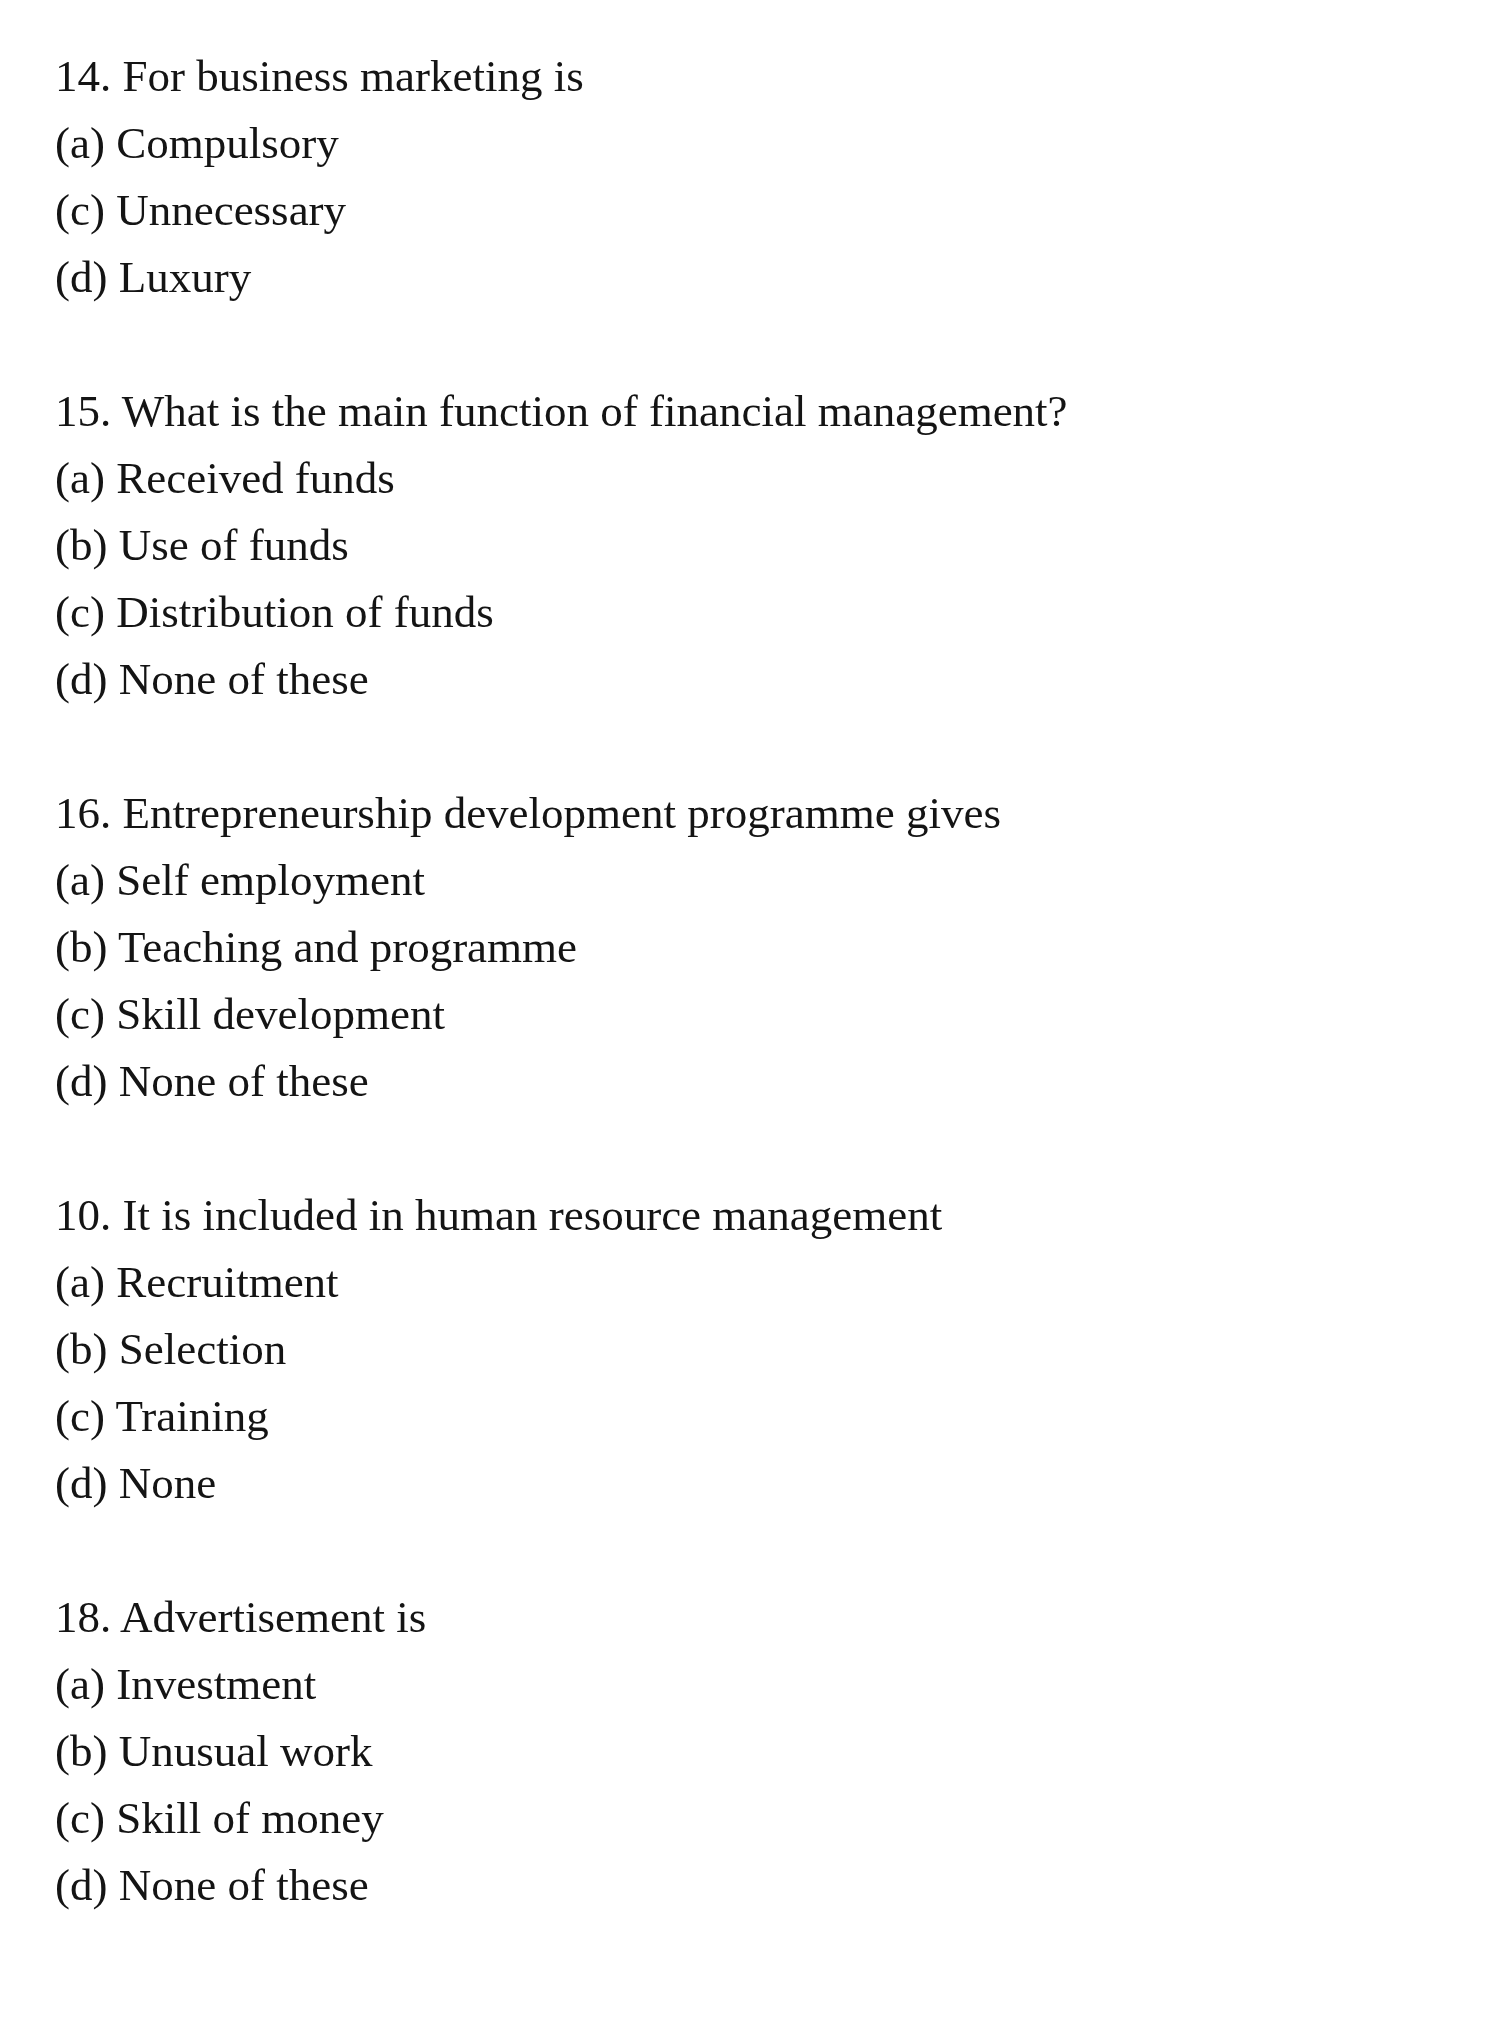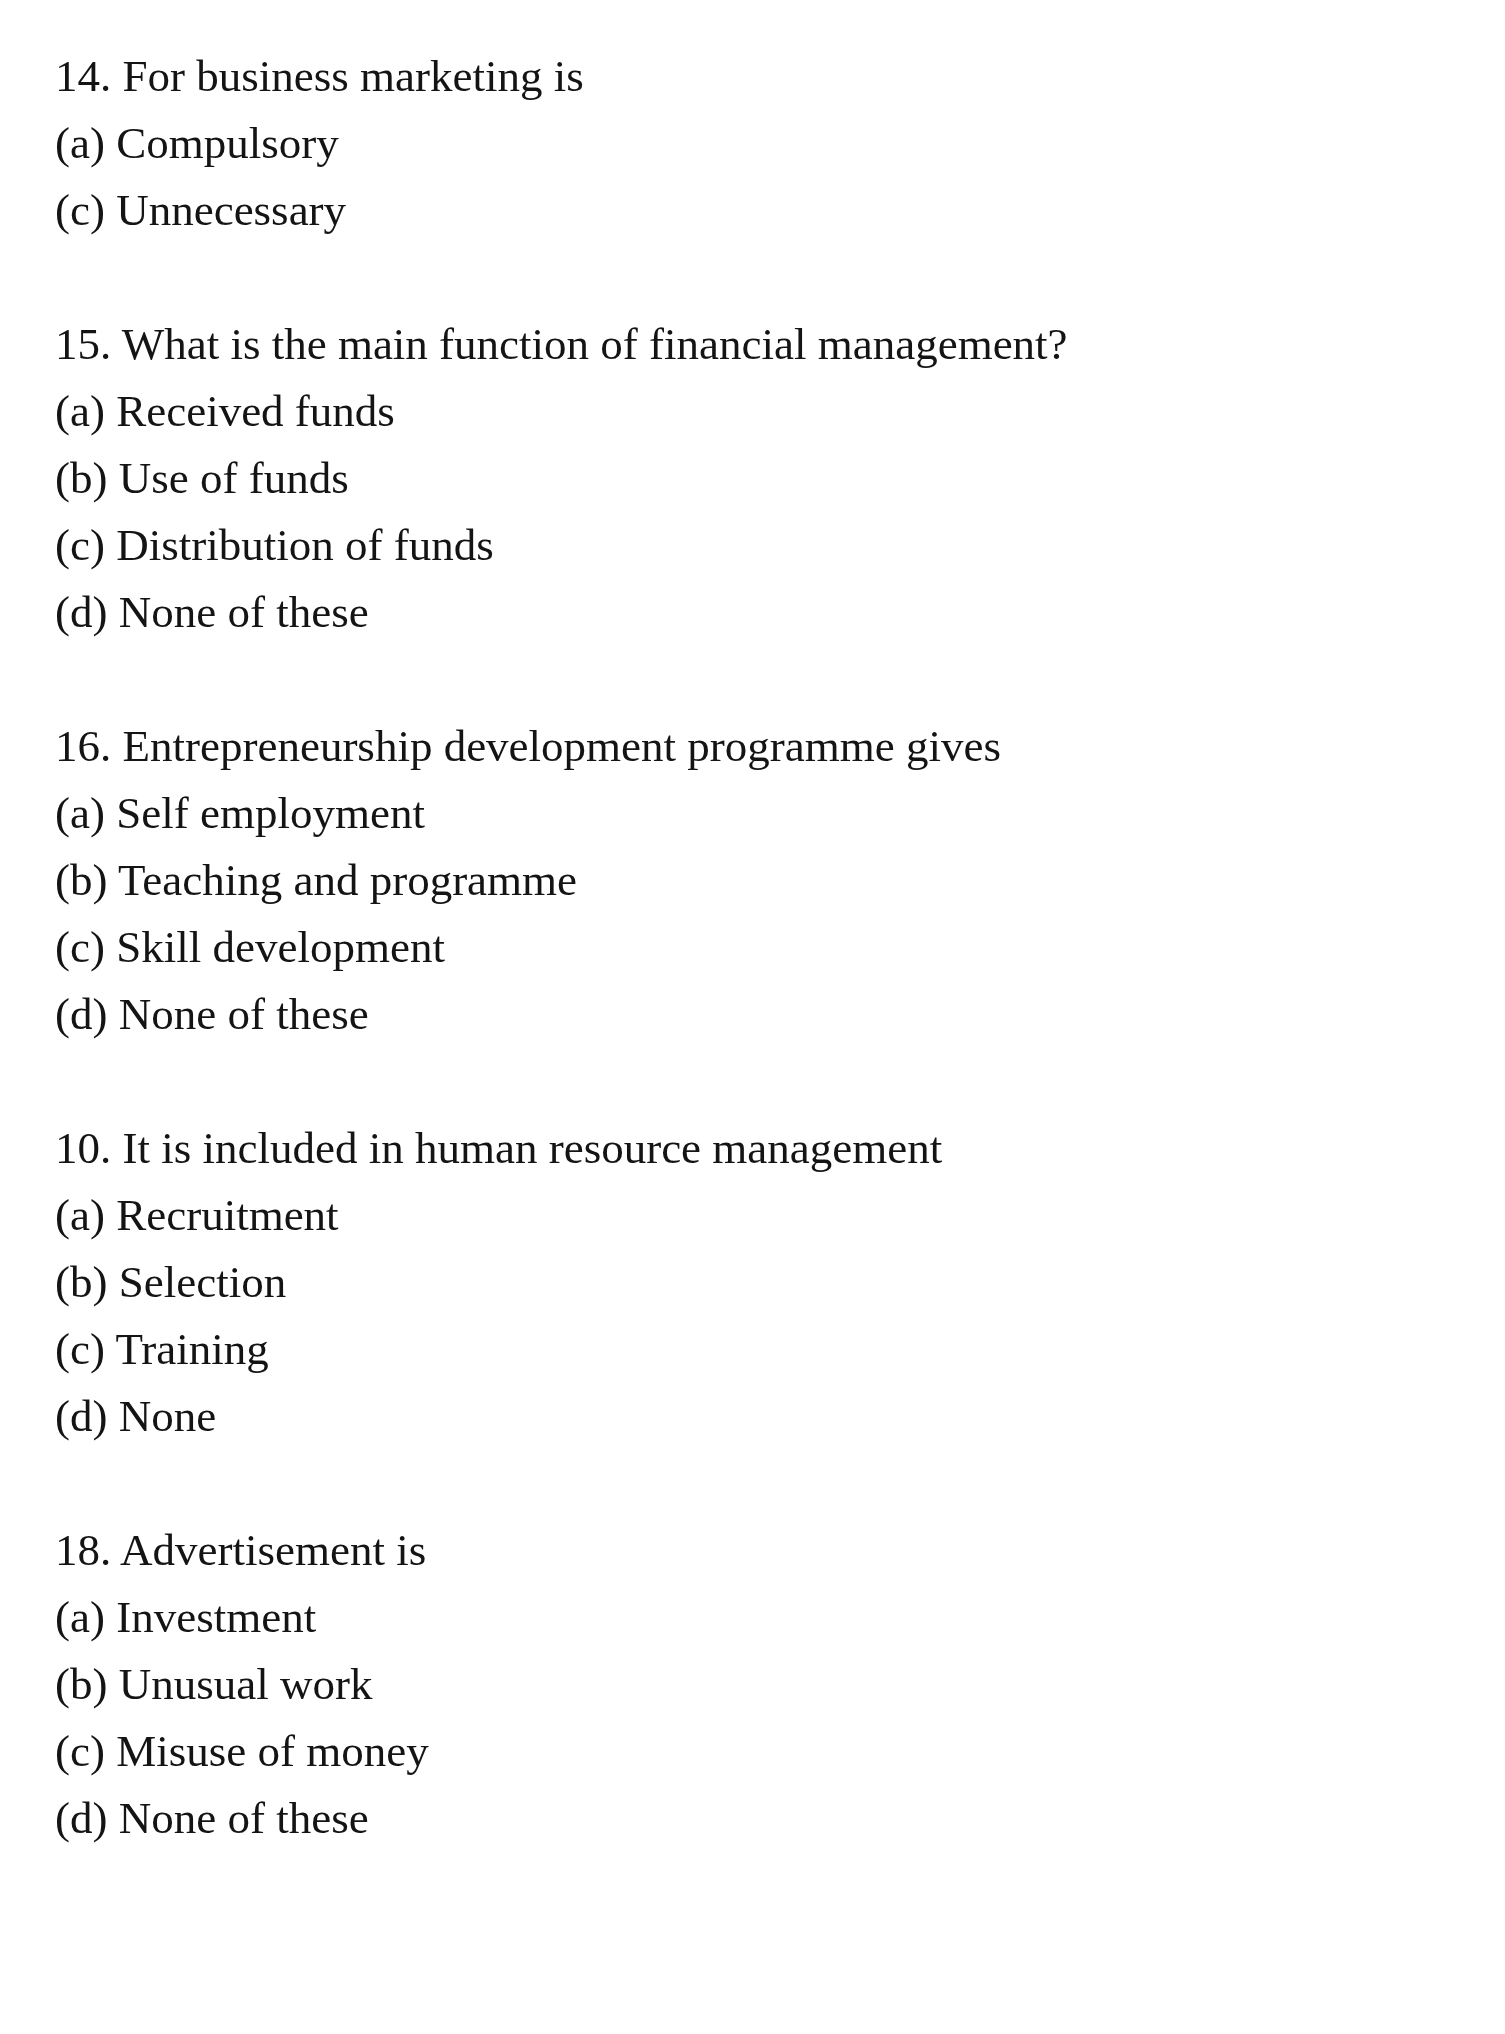--- a/index.html
+++ b/index.html
@@ -33,20 +33,21 @@
 </style>
 </head>
 <body>
 
 <div class="page">
 
   <section class="question-block">
     <div class="line">14. For business marketing is</div>
     <div class="line">(a) Compulsory</div>
     <div class="line">(c) Unnecessary</div>
+    <div class="line">(d) Luxury</div>
   </section>
 
   <section class="question-block">
     <div class="line">15. What is the main function of financial management?</div>
     <div class="line">(a) Received funds</div>
     <div class="line">(b) Use of funds</div>
     <div class="line">(c) Distribution of funds</div>
     <div class="line">(d) None of these</div>
   </section>
 
@@ -63,17 +64,17 @@
     <div class="line">(a) Recruitment</div>
     <div class="line">(b) Selection</div>
     <div class="line">(c) Training</div>
     <div class="line">(d) None</div>
   </section>
 
   <section class="question-block">
     <div class="line">18. Advertisement is</div>
     <div class="line">(a) Investment</div>
     <div class="line">(b) Unusual work</div>
-    <div class="line">(c) Misuse of money</div>
+    <div class="line">(c) Skill of money</div>
     <div class="line">(d) None of these</div>
   </section>
 
 </div>
 
 </body></html>

